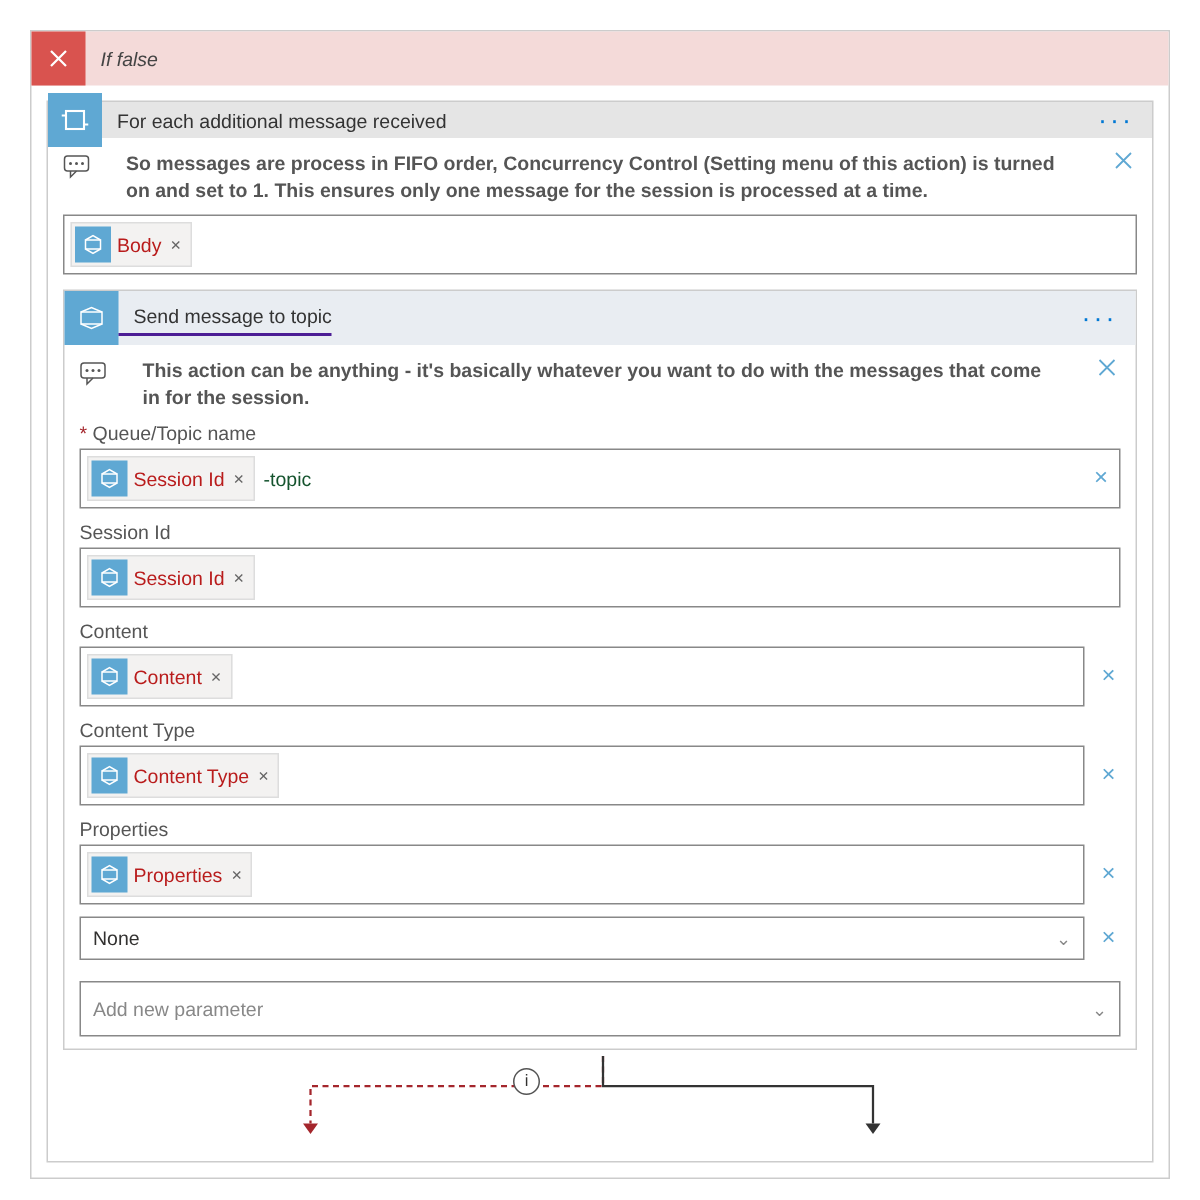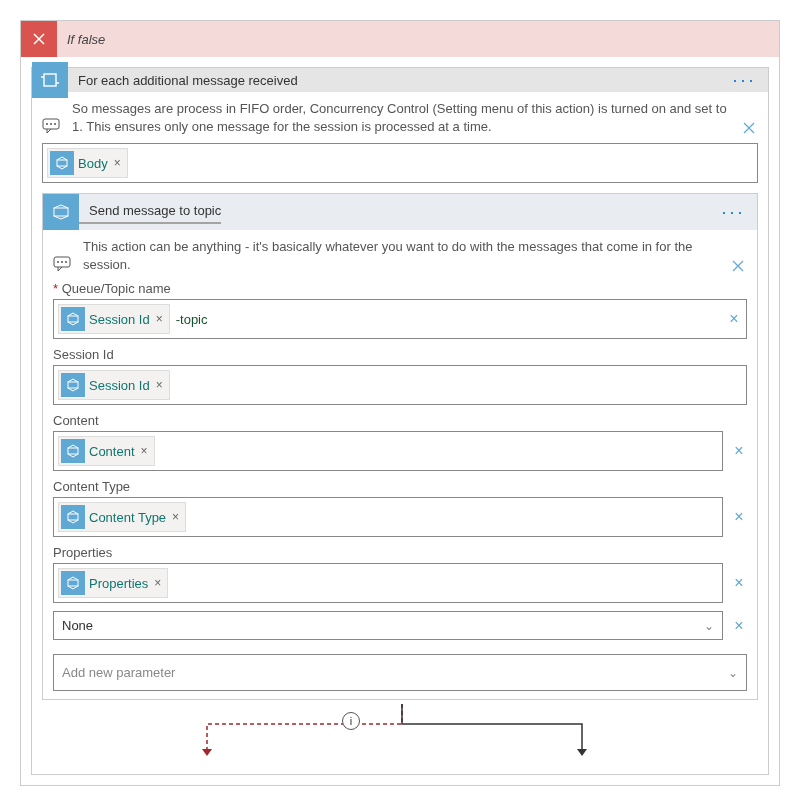--- a/index.html
+++ b/index.html
@@ -15,37 +15,37 @@
 
   .foreach-card { border: 1px solid #ccc; }
   .foreach-header { background: #e5e5e5; display:flex; align-items:center; height: 24px; }
   .lightblue-icon { width: 36px; height: 36px; background: #5fa8d3; display:flex; align-items:center; justify-content:center; }
   .lightblue-icon.small { width: 24px; height: 24px; }
   .foreach-header .title { flex: 1; padding-left: 10px; color: #333; }
   .dots { padding: 0 12px; color: #0078d4; font-size: 18px; letter-spacing: 2px; cursor: pointer; }
 
   .foreach-body { padding: 8px 10px 10px 10px; }
 
-  .hint-row { display:flex; gap:12px; align-items:flex-end; margin-bottom: 8px; }
+  .hint-row { display:flex; gap:24px; align-items:flex-start; margin-bottom: 8px; font-weight: bold; }
   .hint-row .speech { width: 18px; flex-shrink:0; margin-top:2px; }
   .hint-row .text { flex:1; color: #555; line-height: 1.35; }
   .hint-row .close { width: 16px; color: #5fa8d3; cursor:pointer; flex-shrink:0; }
 
   .req { color: #a4262c; }
   .field-label { color: #555; margin-bottom: 3px; }
 
   .input-row { border: 1px solid #888; padding: 4px; display:flex; align-items:center; gap:4px; background:#fff; margin-bottom: 10px; }
   .input-row.select { justify-content: space-between; padding: 6px 8px; }
   .token { background: #f3f2f1; border: 1px solid #ddd; display:inline-flex; align-items:center; padding: 2px 4px 2px 2px; gap:4px; }
-  .token .tlabel { font-size: 13px; color: #0f766e; }
+  .token .tlabel { font-size: 13px; color: #b91c1c; }
   .token .tx { font-size: 12px; color: #666; cursor:pointer; padding: 0 2px; }
 
   .inner-card { border: 1px solid #ccc; margin-top: 4px; }
   .inner-header { background: #e9edf2; display:flex; align-items:center; height: 36px; }
-  .inner-header .title { padding-left: 10px; color: #333; border-bottom: 2px solid #a3a3a3; padding-bottom: 4px; margin-top:2px; }
+  .inner-header .title { padding-left: 10px; color: #333; border-bottom: 2px solid #4c1d95; padding-bottom: 4px; margin-top:2px; }
   .inner-header .spacer { flex: 1; }
 
   .inner-body { padding: 8px 10px; }
 
   .field-wrap { margin-bottom: 8px; }
   .field-row { display:flex; align-items:center; gap:8px; }
   .field-row .input-row { flex:1; margin-bottom:0; }
   .field-row .del { color: #5fa8d3; cursor:pointer; font-size: 16px; width: 16px; text-align:center; }
 
   .plain-input { border:1px solid #888; padding: 10px 8px; color: #888; display:flex; align-items:center; justify-content:space-between; }

